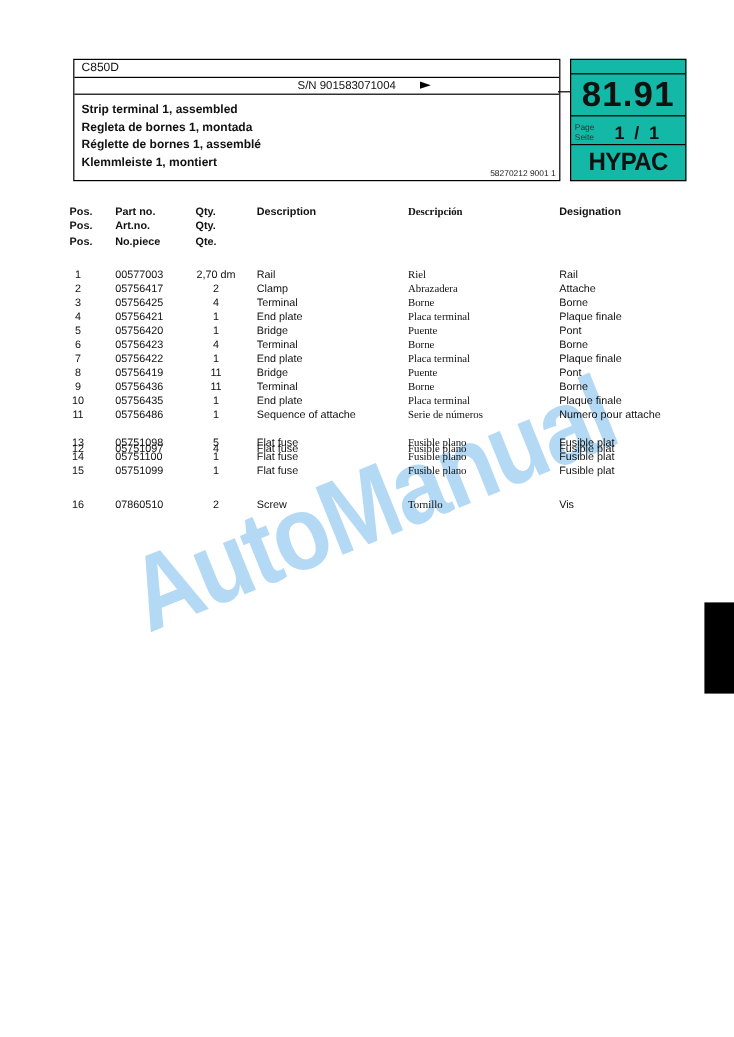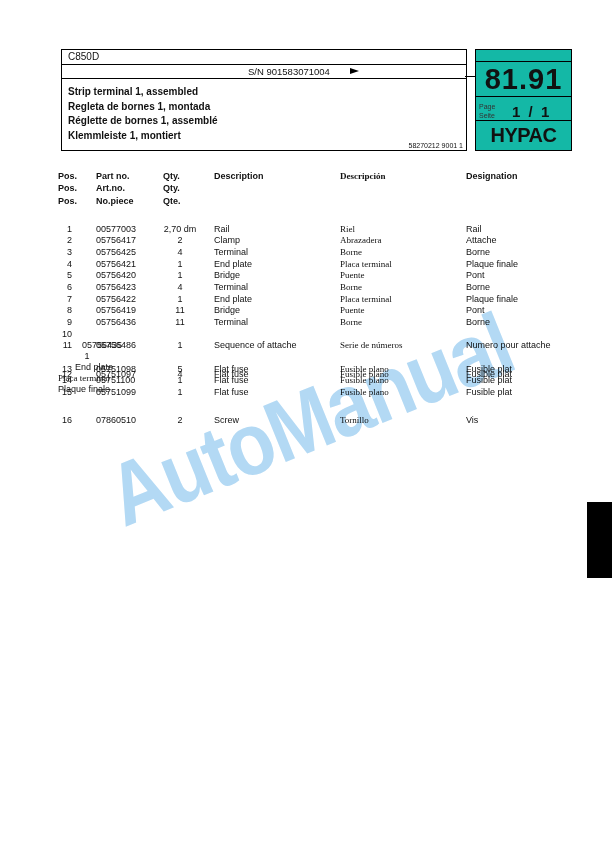--- a/index.html
+++ b/index.html
@@ -41,21 +41,21 @@
   .page-labels{font-size:7px;line-height:8.5px;color:#333;}
   .page-value{flex:1;text-align:center;font-size:15px;font-weight:bold;letter-spacing:2px;}
   .rb-brand{flex:1;display:flex;align-items:center;justify-content:center;
     font-size:20px;font-weight:900;letter-spacing:-0.5px;
     transform:scaleY(1.05);}
 
   
   .tbl-header{left:58px;top:170px;display:flex;
     font-size:9px;font-weight:bold;line-height:12.3px;}
   .row{left:58px;display:flex;font-size:9px;line-height:11px;height:11.7px;}
-  .c-pos{width:14px;text-align:right;flex:none;}
+  .c-pos{width:14px;text-align:center;flex:none;}
   .c-part{width:55px;margin-left:24px;flex:none;}
   .c-qty{width:34px;margin-left:12px;text-align:center;flex:none;white-space:nowrap;}
   .c-desc{width:126px;margin-left:17px;flex:none;white-space:nowrap;}
   .c-desc2{width:126px;flex:none;white-space:nowrap;font-family:Liberation Serif, serif;}
   .c-design{width:122px;flex:none;white-space:nowrap;}
 
   
   .watermark{
     left:60px;top:386px;width:500px;height:68px;
     display:flex;align-items:center;justify-content:center;
@@ -191,21 +191,21 @@
       <div class="c-design">Pont</div>
     </div>
     <div class="row abs" style="top: 316.86px;">
       <div class="c-pos">9</div>
       <div class="c-part">05756436</div>
       <div class="c-qty">11</div>
       <div class="c-desc">Terminal</div>
       <div class="c-desc2">Borne</div>
       <div class="c-design">Borne</div>
     </div>
-    <div class="row abs" style="top: 328.53px; flex-direction: column;">
+    <div class="row abs" style="top: 328.53px;">
       <div class="c-pos">10</div>
       <div class="c-part">05756435</div>
       <div class="c-qty">1</div>
       <div class="c-desc">End plate</div>
       <div class="c-desc2">Placa terminal</div>
       <div class="c-design">Plaque finale</div>
     </div>
     <div class="row abs" style="top: 340.2px;">
       <div class="c-pos">11</div>
       <div class="c-part">05756486</div>

